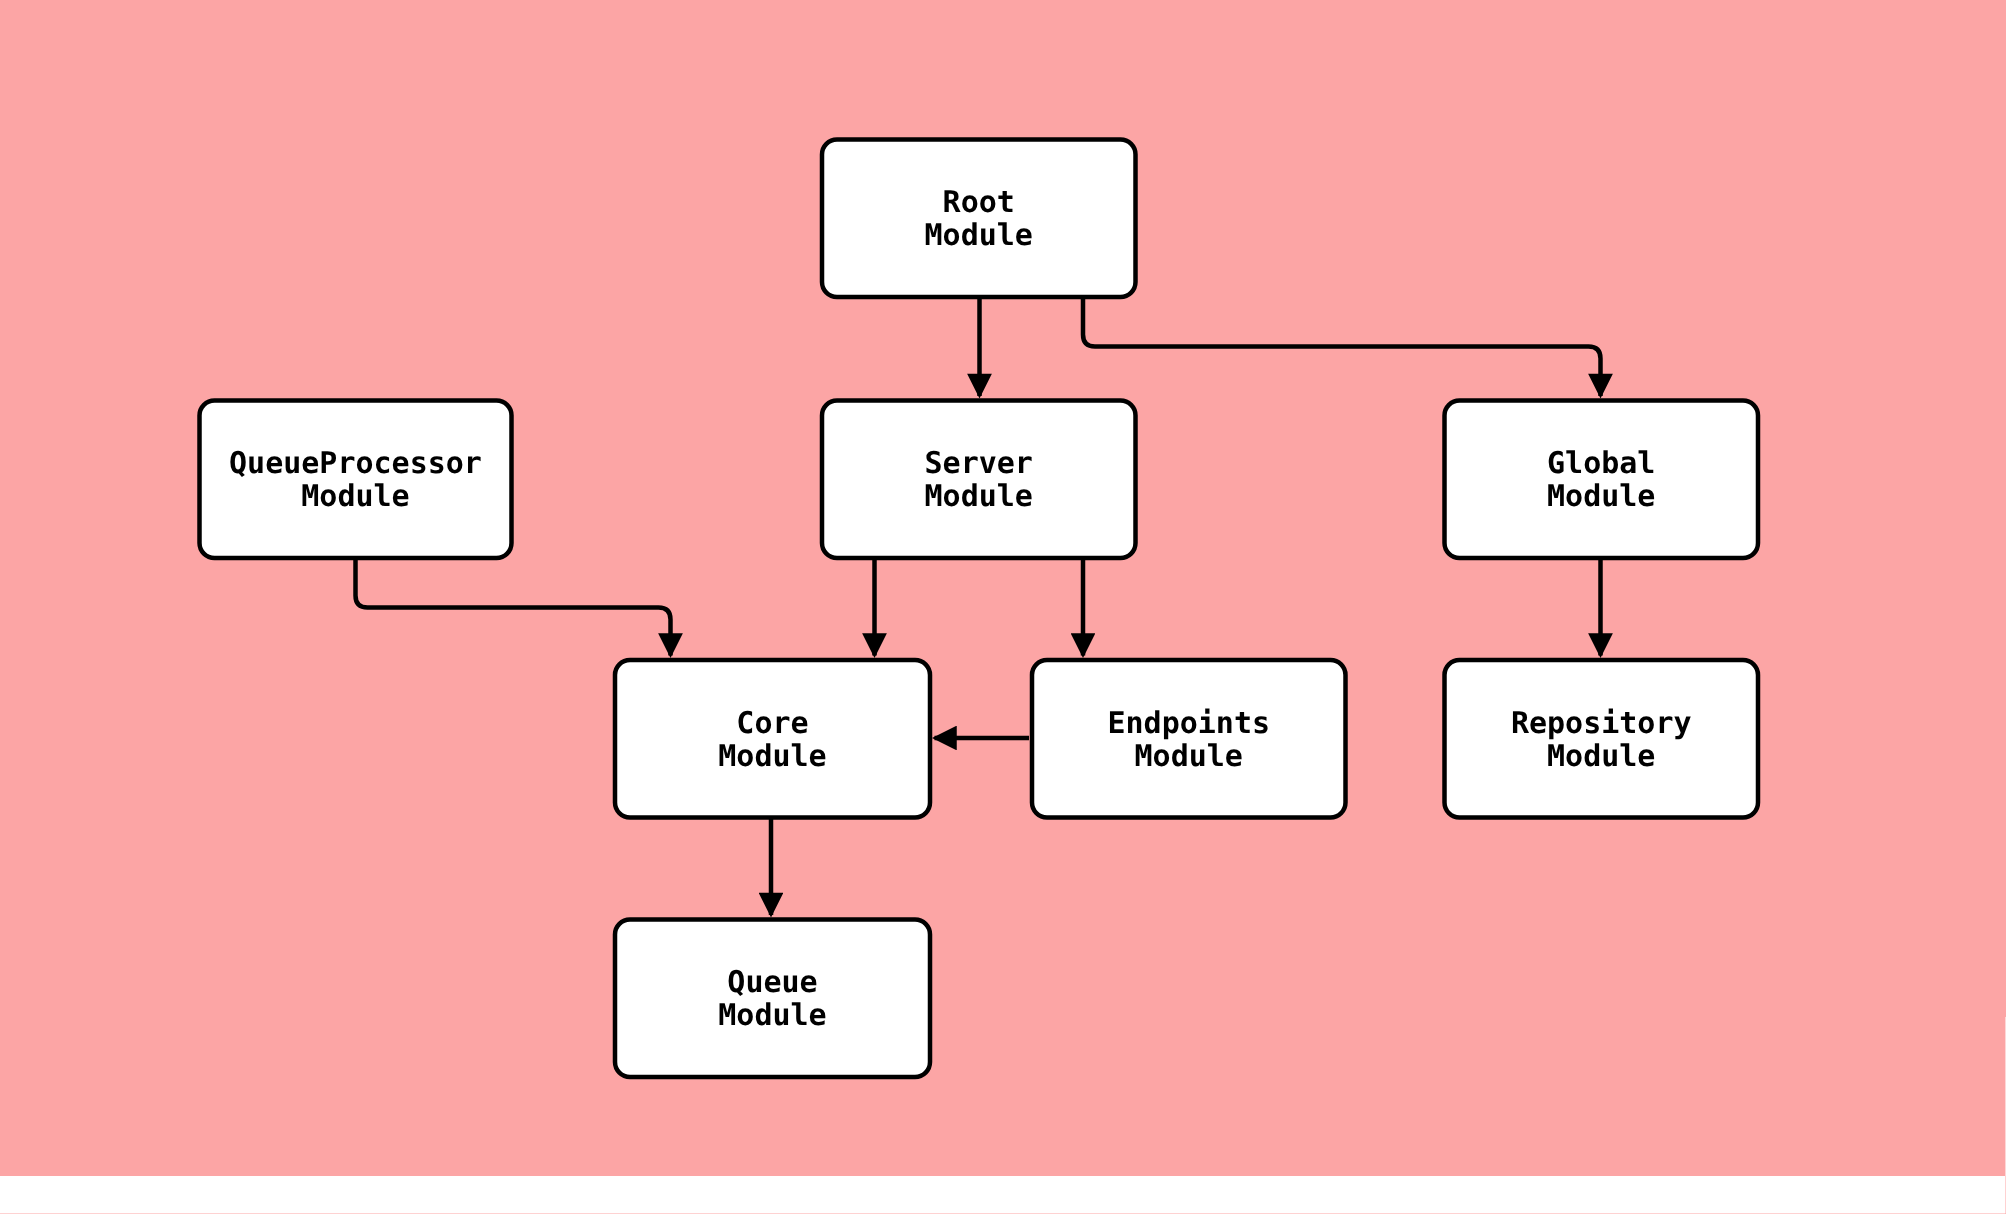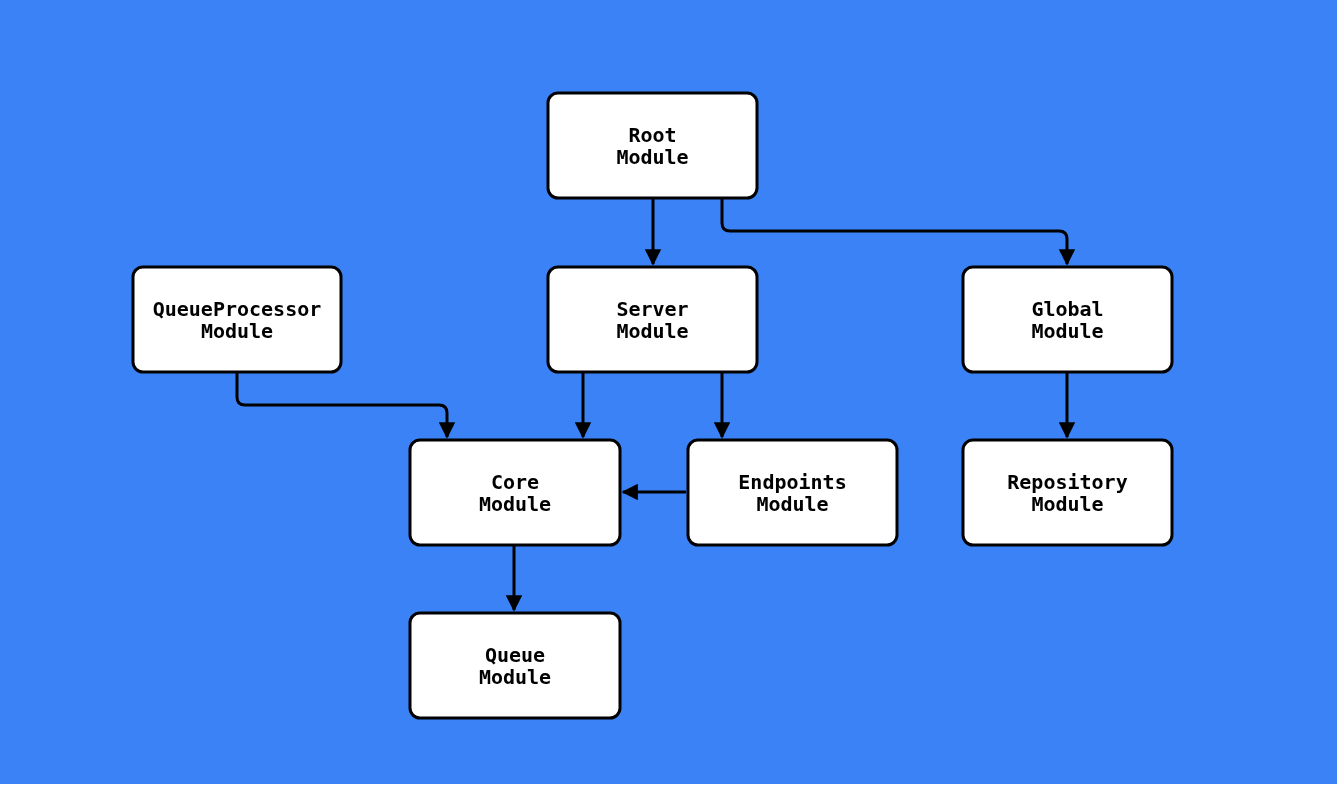--- a/index.html
+++ b/index.html
@@ -4,21 +4,21 @@
 <style>
   html, body {
     margin: 0;
     padding: 0;
     background: #ffffff;
   }
   #stage {
     position: relative;
     width: 1337px;
     height: 784px;
-    background: #3b82f6;
+    background: #fca5a5;
     overflow: hidden;
   }
   svg {
     display: block;
   }
   .node-rect {
     fill: #ffffff;
     stroke: #000000;
     stroke-width: 3;
   }

